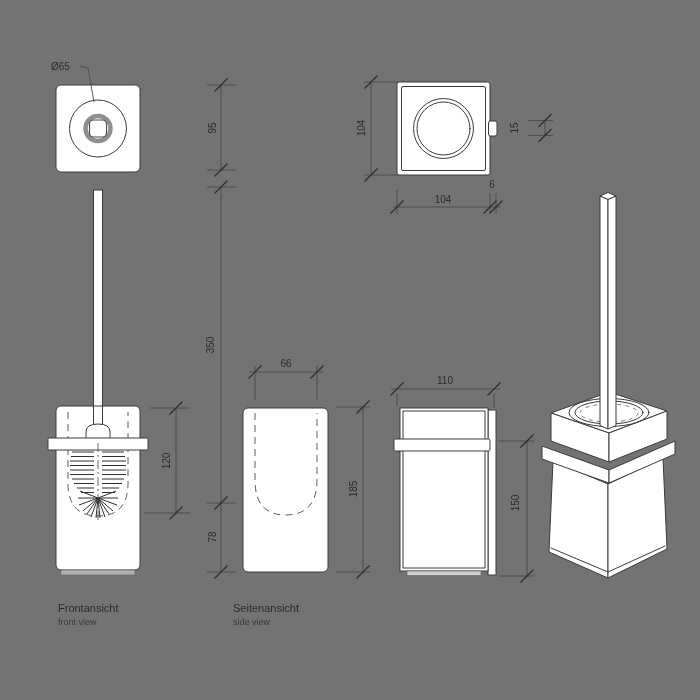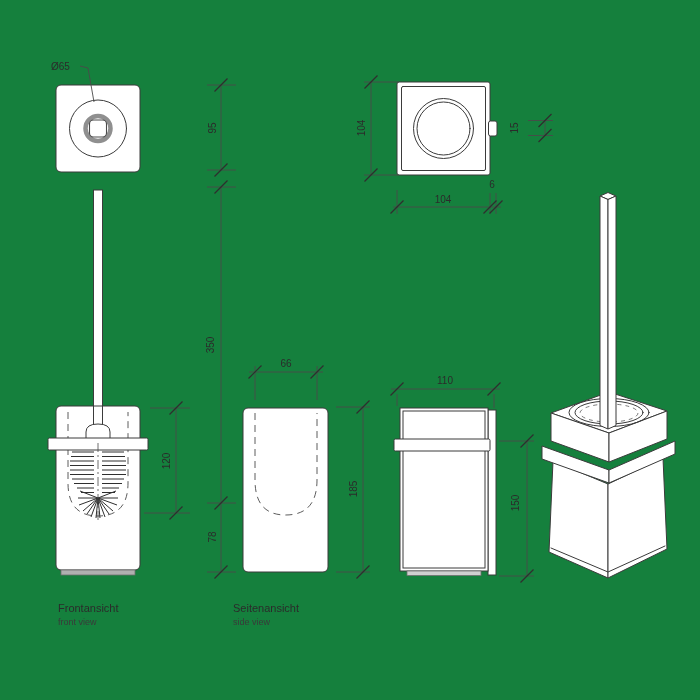--- a/index.html
+++ b/index.html
@@ -1,16 +1,16 @@
 <!DOCTYPE html>
 <html><head>
 <meta charset="utf-8">
 <style>
   html,body{margin:0;padding:0;background:#ffffff;}
-  .stage{width:700px;height:700px;position:relative;background:#15803d;
+  .stage{width:700px;height:700px;position:relative;background:#737373;
          font-family:"Liberation Sans",sans-serif;}
   svg{display:block;}
   .ln{stroke:#3b3b3b;stroke-width:1;fill:none;stroke-linecap:round;}
   .lnf{stroke:#3b3b3b;stroke-width:1;fill:#ffffff;}
   .thin{stroke:#4a4a4a;stroke-width:0.9;fill:none;}
   .dash{stroke:#4a4a4a;stroke-width:0.9;fill:none;stroke-dasharray:7 5;}
   .cline{stroke:#4a4a4a;stroke-width:0.8;fill:none;stroke-dasharray:9 3 2 3;}
   .tick{stroke:#2e2e2e;stroke-width:1.2;}
   .dimtxt{font-family:"Liberation Sans",sans-serif;font-size:10px;fill:#2b2b2b;}
   .lbl1{font-family:"Liberation Sans",sans-serif;font-size:11px;fill:#2b2b2b;}

